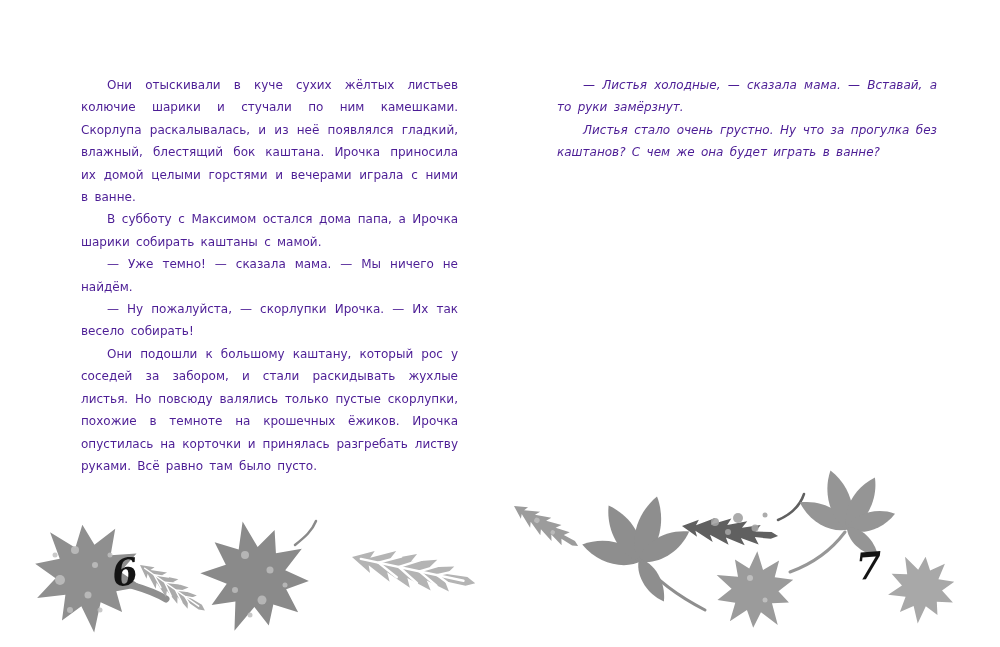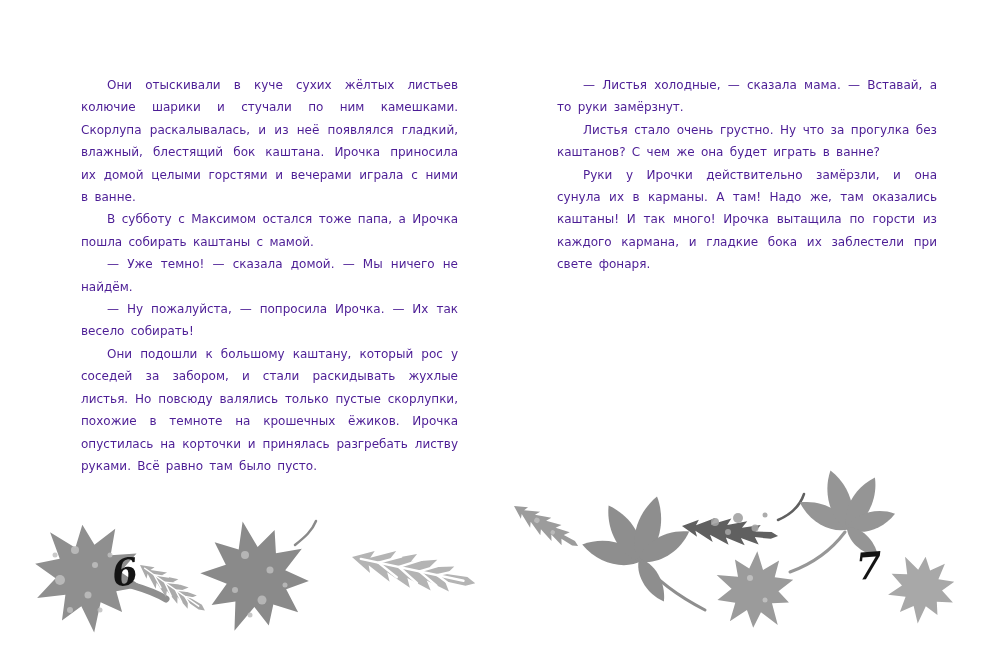--- a/index.html
+++ b/index.html
@@ -20,21 +20,21 @@
     top: 74px;
     font-size: 12px;
     line-height: 22.4px;
     color: #4c1d95;
     text-align: justify;
     word-spacing: 2.5px;
     hyphens: auto;
     -webkit-hyphens: auto;
   }
   .text-column-left  { left: 81px;  width: 377px; }
-  .text-column-right { left: 557px; width: 380px; }
+  .text-column-right { left: 557px; width: 380px; font-style: italic; }
   .text-column p {
     margin: 0;
     text-indent: 26px;
   }
   .leaves-svg {
     position: absolute;
     pointer-events: none;
   }
   .leaves-left  { left: 0;   top: 495px; width: 500px; height: 152px; }
   .leaves-right { left: 500px; top: 470px; width: 500px; height: 177px; }
@@ -50,30 +50,29 @@
   .pnum-left  { left: 112px; top: 550px; transform: rotate(-8deg); }
   .pnum-right { left: 856px; top: 544px; transform: rotate(-4deg); }
 </style>
 </head>
 <body>
 
 <div class="spread">
 
   <div class="text-column text-column-left">
     <p>Они отыскивали в куче сухих жёлтых листьев колючие шарики и стучали по ним камешками. Скорлупа раскалывалась, и из неё появлялся гладкий, влажный, блестящий бок каштана. Ирочка приносила их домой целыми горстями и вечерами играла с ними в ванне.</p>
-    <p>В субботу с Максимом остался тоже папа, а Ирочка пошла собирать каштаны с мамой.</p>
-    <p>— Уже темно! — сказала домой. — Мы ничего не найдём.</p>
-    <p>— Ну пожалуйста, — попросила Ирочка. — Их так весело собирать!</p>
+    <p>В субботу с Максимом остался дома папа, а Ирочка шарики собирать каштаны с мамой.</p>
+    <p>— Уже темно! — сказала мама. — Мы ничего не найдём.</p>
+    <p>— Ну пожалуйста, — скорлупки Ирочка. — Их так весело собирать!</p>
     <p>Они подошли к большому каштану, который рос у соседей за забором, и стали раскидывать жухлые листья. Но повсюду валялись только пустые скорлупки, похожие в темноте на крошечных ёжиков. Ирочка опустилась на корточки и принялась разгребать листву руками. Всё равно там было пусто.</p>
   </div>
 
   <div class="text-column text-column-right">
     <p>— Листья холодные, — сказала мама. — Вставай, а то руки замёрзнут.</p>
     <p>Листья стало очень грустно. Ну что за прогулка без каштанов? С чем же она будет играть в ванне?</p>
-    <p>Руки у Ирочки действительно замёрзли, и она сунула их в карманы. А там! Надо же, там оказались каштаны! И так много! Ирочка вытащила по горсти из каждого кармана, и гладкие бока их заблестели при свете фонаря.</p>
   </div>
 
   <svg class="leaves-svg leaves-left" viewBox="0 0 500 152">
     <defs>
 
       <path id="jagstar" d="M55 0 L31 10 L41 29 L18 24 L18 55 L0 32 L-16 50 L-18 24 L-45 33 L-31 10 L-54 0 L-31 -10 L-46 -34 L-18 -24 L-16 -48 L0 -31 L17 -51 L18 -24 L43 -31 L31 -10 Z"></path>
 
       <path id="serleaf" d="M0 0 L14 -7 L12 -2 L28 -10 L25 -4 L42 -11 L39 -5 L56 -10 L52 -4 L68 -8 L64 -2 L78 -3 L84 0 L78 3 L64 3 L68 9 L52 5 L56 11 L39 6 L42 12 L25 5 L28 11 L12 3 L14 8 Z"></path>
 
       <g id="serveins" fill="none" stroke="#ffffff" stroke-width="1.6" stroke-linecap="round">

